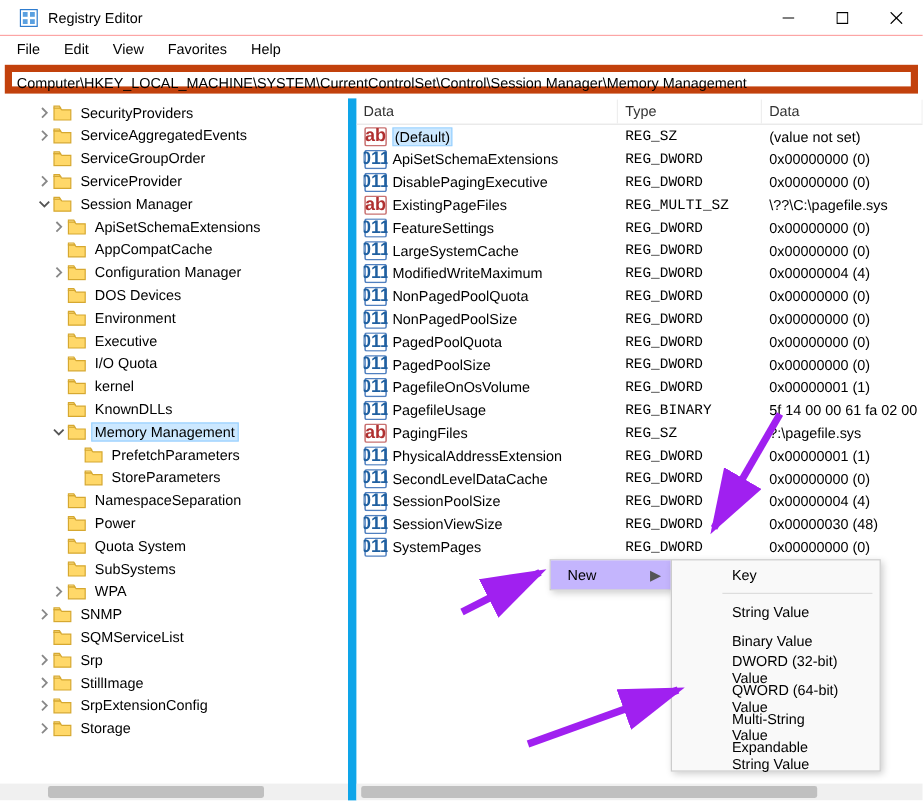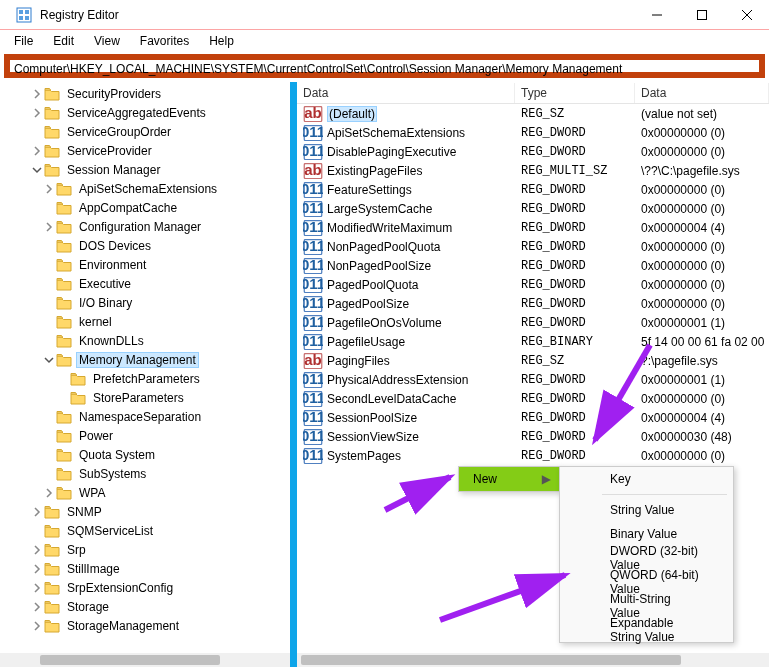--- a/index.html
+++ b/index.html
@@ -49,21 +49,21 @@
   .list-row .cell { padding: 0 6px; white-space: nowrap; overflow: hidden; }
   .list-row .cell-name { width: 218px; display:flex; align-items:center; }
   .list-row .cell-type { width: 120px; font-family: Liberation Mono, monospace; }
   .list-row .cell-data { flex: 1; }
   .list-row.selected .cell-name .vname { background: #cce8ff; border: 1px solid #99d1ff; padding: 0 1px; }
   .val-icon { width: 20px; height: 16px; margin-right: 4px; display:inline-flex; align-items:center; justify-content:center; flex-shrink:0; }
 
   
   .ctx { position: absolute; background: #f9f9f9; border: 1px solid #ccc; box-shadow: 2px 2px 6px rgba(0,0,0,0.2); z-index: 50; }
   .ctx-item { height: 24px; display: flex; align-items: center; padding: 0 30px 0 14px; }
-  .ctx-item.hi { background: #84cc16; }
+  .ctx-item.hi { background: #c4b5fd; }
   .ctx-sep { height: 1px; background: #ddd; margin: 3px 6px; }
   .ctx-arrow { position:absolute; right:8px; color:#555; }
 
   .ctx1 { left: 458px; top: 466px; width: 102px; }
   .ctx2 { left: 559px; top: 466px; width: 175px; padding-left: 36px; }
 
   
   .arrow { position: absolute; z-index: 100; pointer-events: none; }
 
   
@@ -255,21 +255,21 @@
           <span class="label">Executive</span>
         </div>
         <div class="tree-row indent-2">
           <span class="expander"></span>
           <span class="folder-icon">
             <svg viewBox="0 0 16 14">
               <path d="M1 3 L6 3 L7.5 4.5 L15 4.5 L15 13 L1 13 Z" fill="#ffd869" stroke="#d6a830"></path>
               <path d="M1 3 L1 1.5 L5.5 1.5 L6.5 3 Z" fill="#ffe699" stroke="#d6a830"></path>
             </svg>
           </span>
-          <span class="label">I/O Binary</span>
+          <span class="label">I/O Quota</span>
         </div>
         <div class="tree-row indent-2">
           <span class="expander"></span>
           <span class="folder-icon">
             <svg viewBox="0 0 16 14">
               <path d="M1 3 L6 3 L7.5 4.5 L15 4.5 L15 13 L1 13 Z" fill="#ffd869" stroke="#d6a830"></path>
               <path d="M1 3 L1 1.5 L5.5 1.5 L6.5 3 Z" fill="#ffe699" stroke="#d6a830"></path>
             </svg>
           </span>
           <span class="label">kernel</span>
@@ -444,34 +444,20 @@
               <path d="M3 1 L7 5 L3 9" fill="none" stroke="#888" stroke-width="1.5"></path>
             </svg>
           </span>
           <span class="folder-icon">
             <svg viewBox="0 0 16 14">
               <path d="M1 3 L6 3 L7.5 4.5 L15 4.5 L15 13 L1 13 Z" fill="#ffd869" stroke="#d6a830"></path>
               <path d="M1 3 L1 1.5 L5.5 1.5 L6.5 3 Z" fill="#ffe699" stroke="#d6a830"></path>
             </svg>
           </span>
           <span class="label">Storage</span>
-        </div>
-        <div class="tree-row indent-1">
-          <span class="expander">
-            <svg width="10" height="10" viewBox="0 0 10 10">
-              <path d="M3 1 L7 5 L3 9" fill="none" stroke="#888" stroke-width="1.5"></path>
-            </svg>
-          </span>
-          <span class="folder-icon">
-            <svg viewBox="0 0 16 14">
-              <path d="M1 3 L6 3 L7.5 4.5 L15 4.5 L15 13 L1 13 Z" fill="#ffd869" stroke="#d6a830"></path>
-              <path d="M1 3 L1 1.5 L5.5 1.5 L6.5 3 Z" fill="#ffe699" stroke="#d6a830"></path>
-            </svg>
-          </span>
-          <span class="label">StorageManagement</span>
         </div>
       </div>
     <div class="hscroll-placeholder">
         <div class="thumb"></div>
       </div>
   </div>
   <div class="list-pane">
     <div class="list-header">
       <div class="col col-name">Data</div>
       <div class="col col-type">Type</div>

